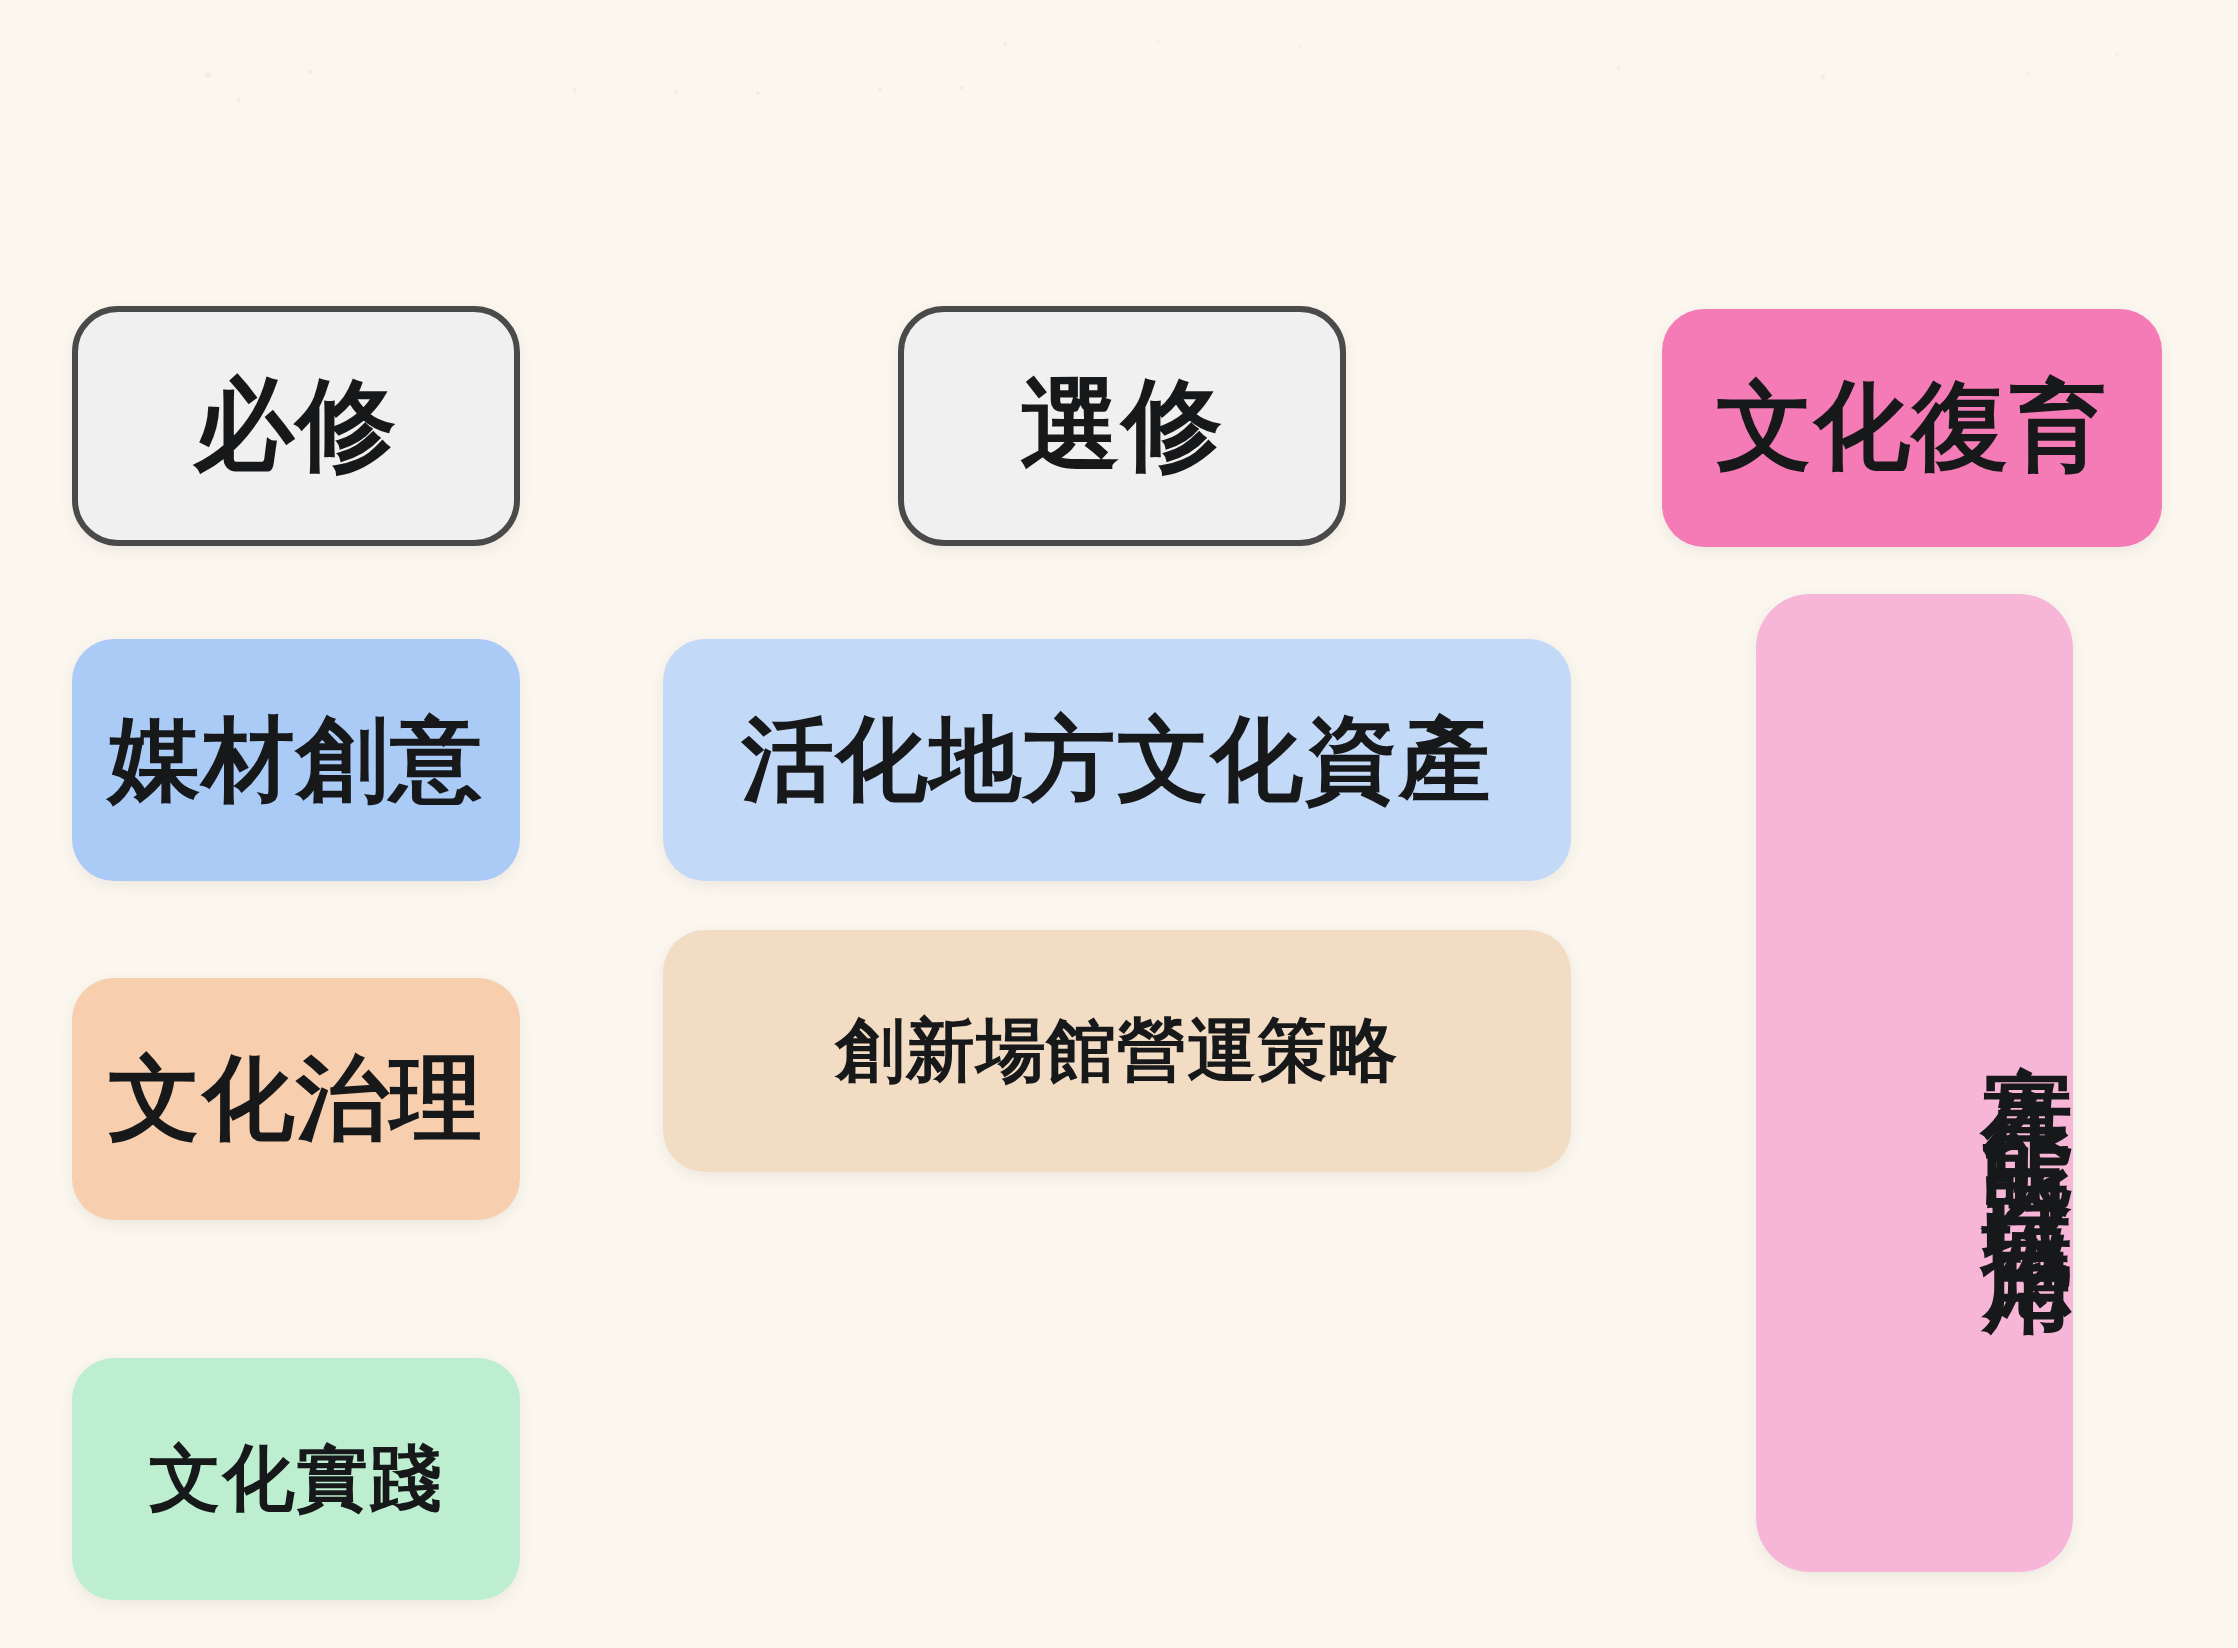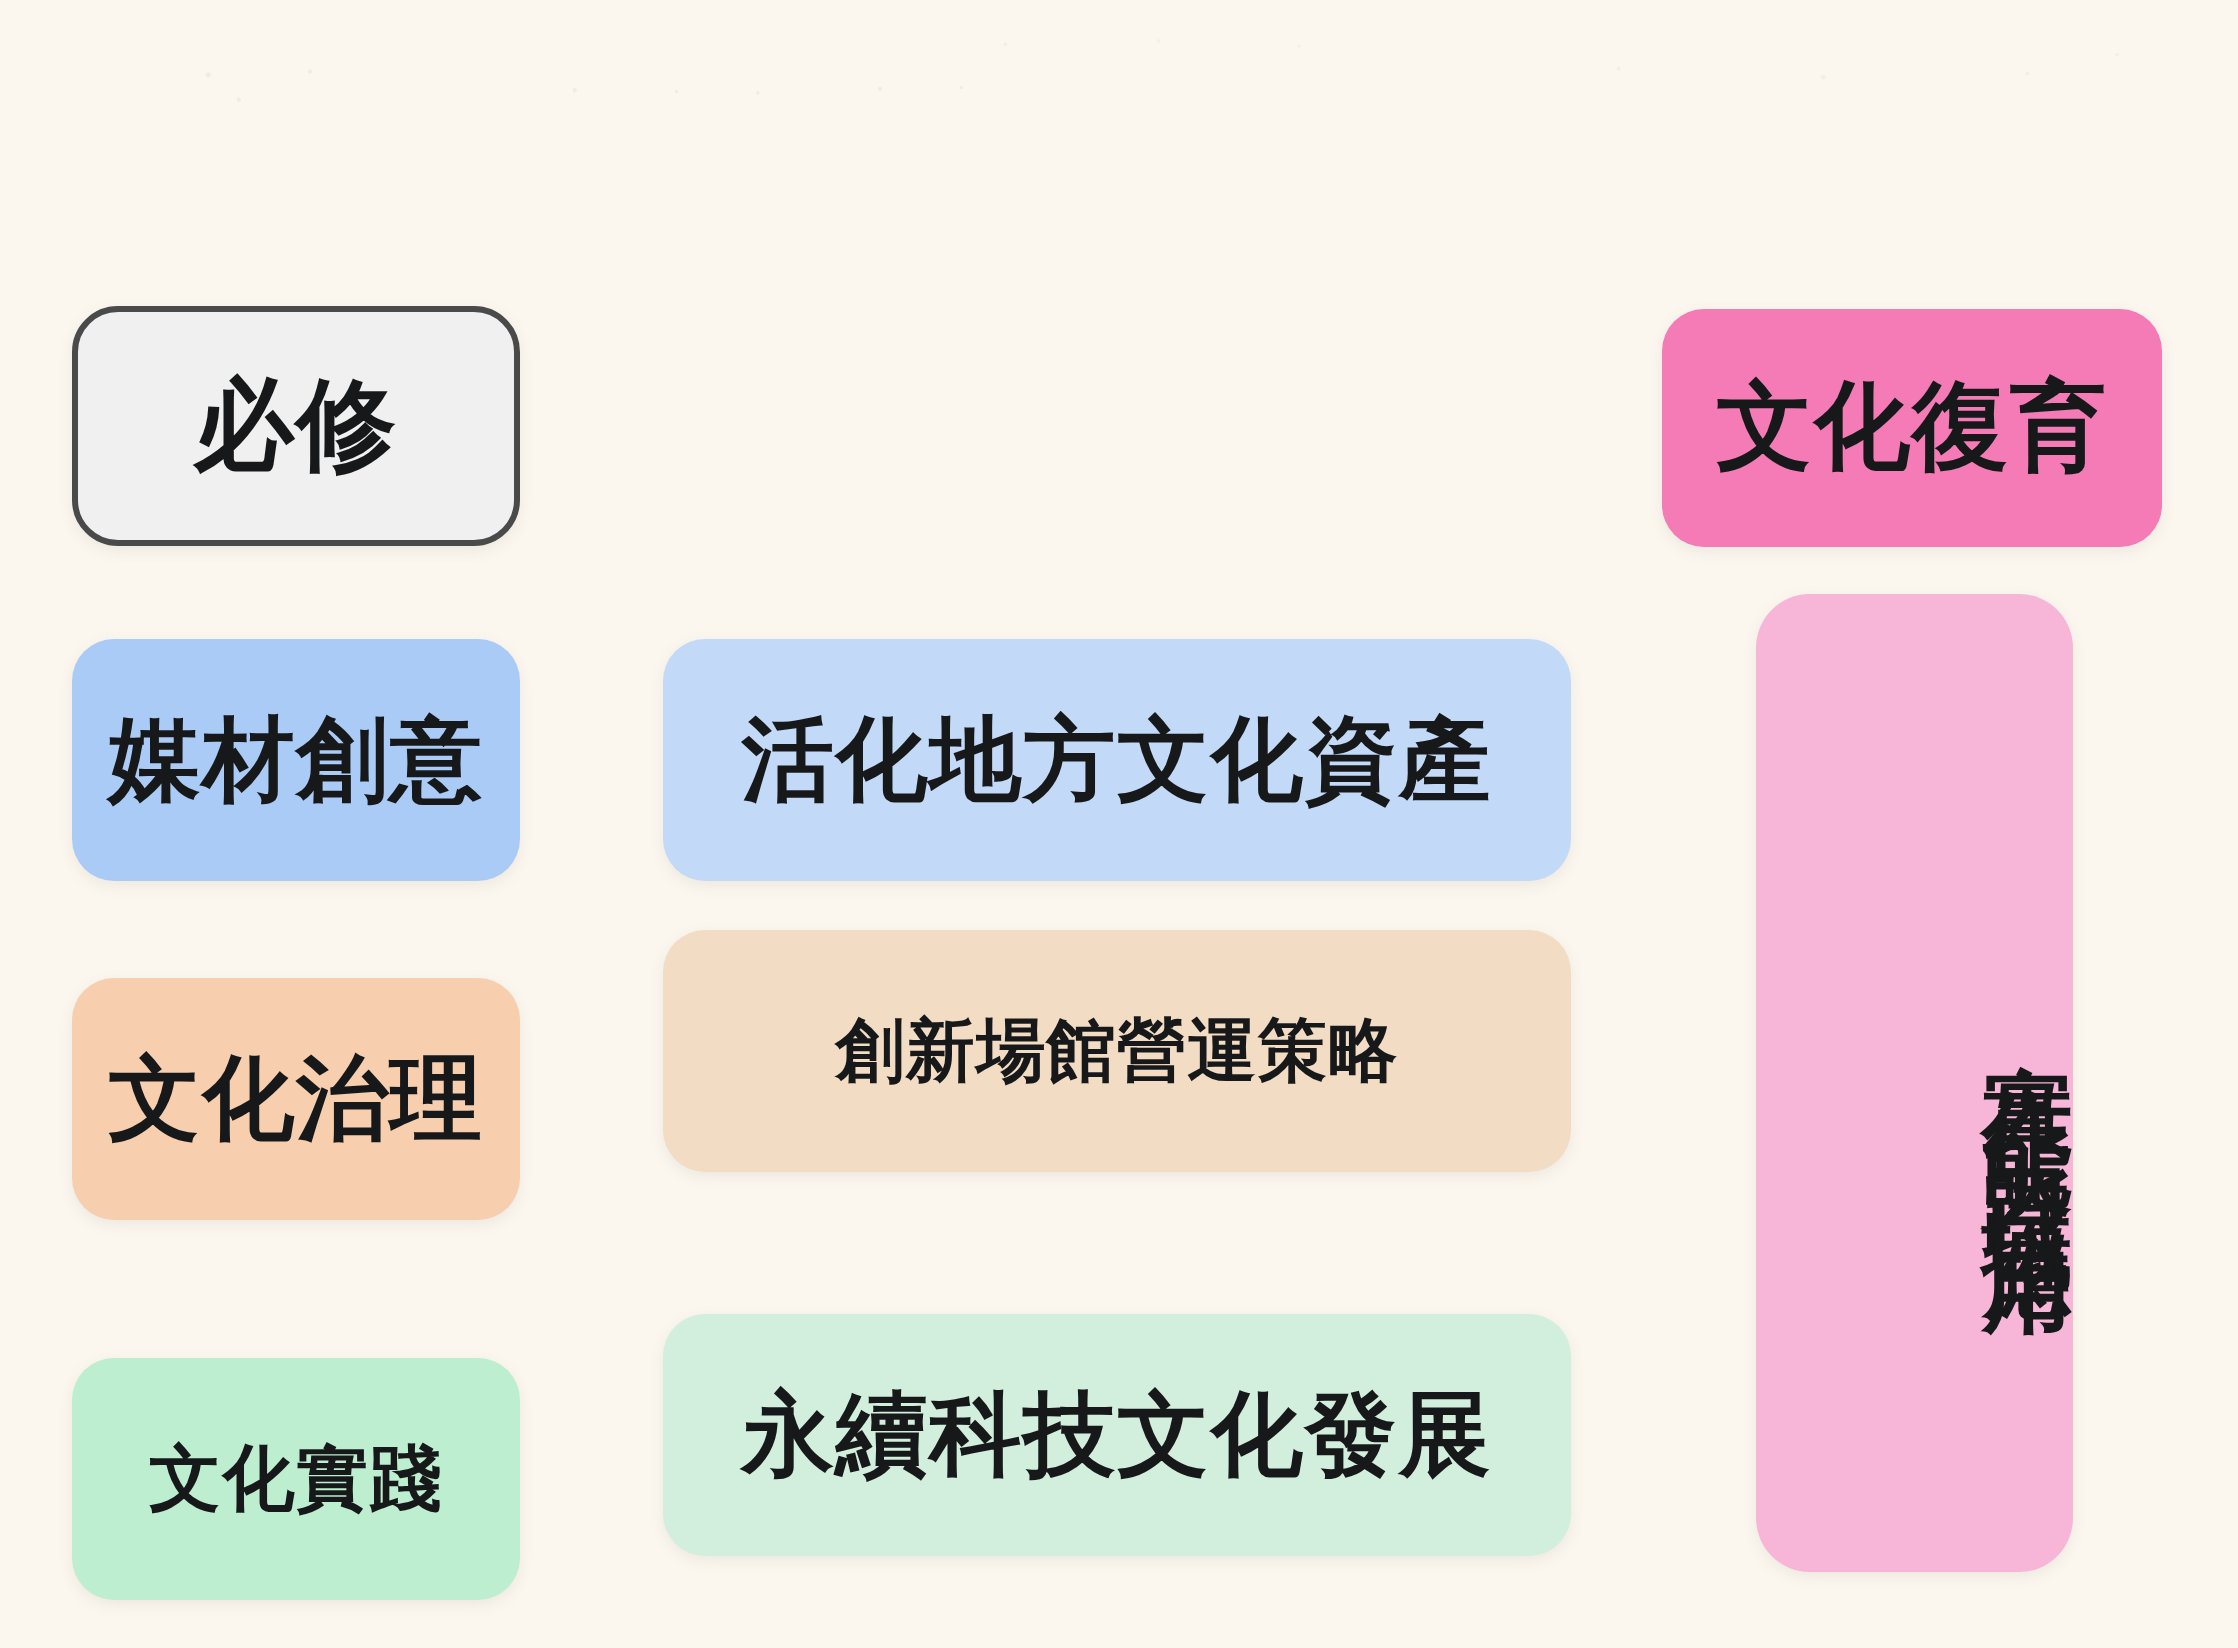--- a/index.html
+++ b/index.html
@@ -130,25 +130,25 @@
   <div class="scan-noise2"></div>
 
   <div class="card header-outline" id="hdr-required" style="background-color: rgb(240, 240, 240); border-color: rgb(74, 74, 74);">必修</div>
 
   <div class="card chip" id="c1-chip1" style="background-color: rgb(171, 203, 247);">媒材創意</div>
 
   <div class="card chip" id="c1-chip2" style="background-color: rgb(247, 207, 174);">文化治理</div>
 
   <div class="card chip" id="c1-chip3" style="background-color: rgb(189, 238, 208);">文化實踐</div>
 
+  <div class="card header-outline" id="hdr-elective" style="background-color: rgb(240, 240, 240); border-color: rgb(74, 74, 74);">選修</div>
 
   <div class="card chip" id="c2-chip1" style="background-color: rgb(194, 217, 247);">活化地方文化資產</div>
 
   <div class="card chip" id="c2-chip2" style="background-color: rgb(243, 220, 196);">創新場館營運策略</div>
 
-  <div class="card chip" id="c2-chip3" style="background-color: rgb(210, 239, 221);">永續科技文化發展</div>
 
   <div class="card header-pink" id="hdr-media" style="background-color: rgb(244, 123, 181);">文化復育</div>
 
   <div class="card vertical" id="c3-vertical" style="background-color: rgb(247, 182, 216);">實作能力跨域應用</div>
 
 </div>
 
 
 </body></html>

